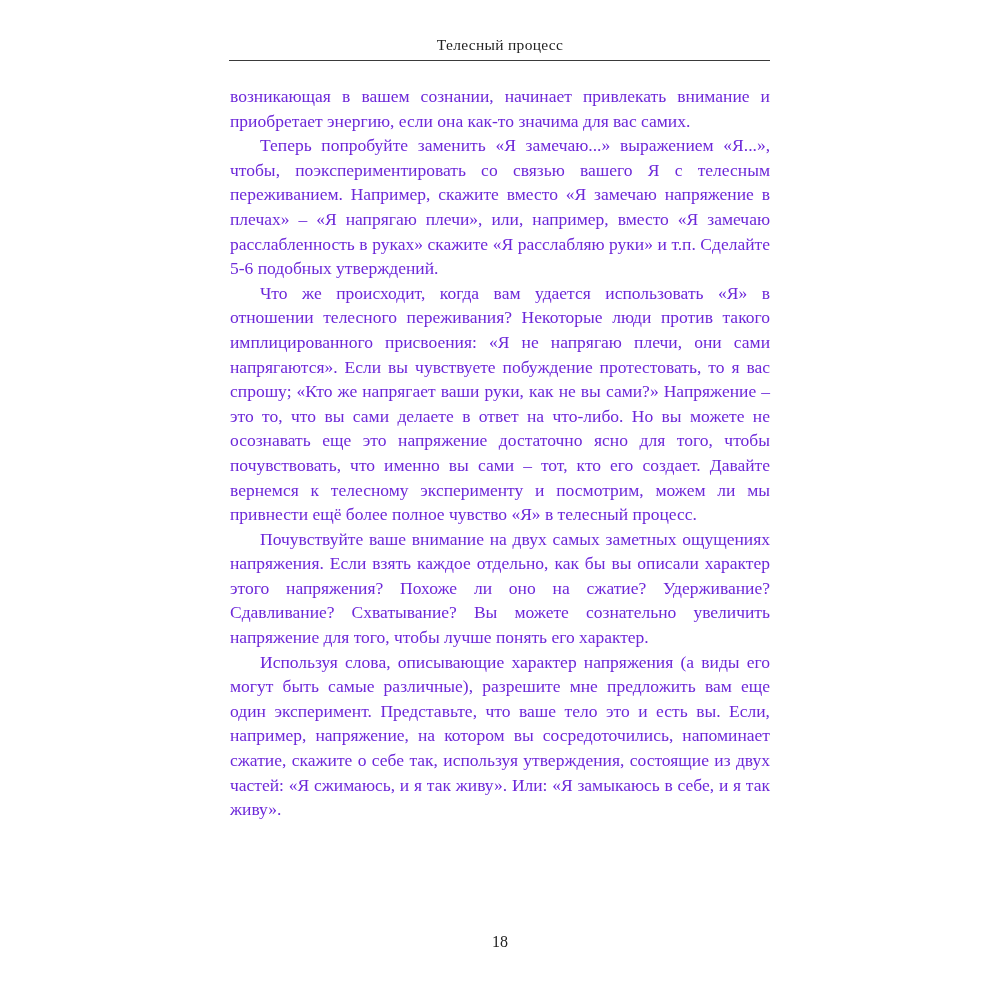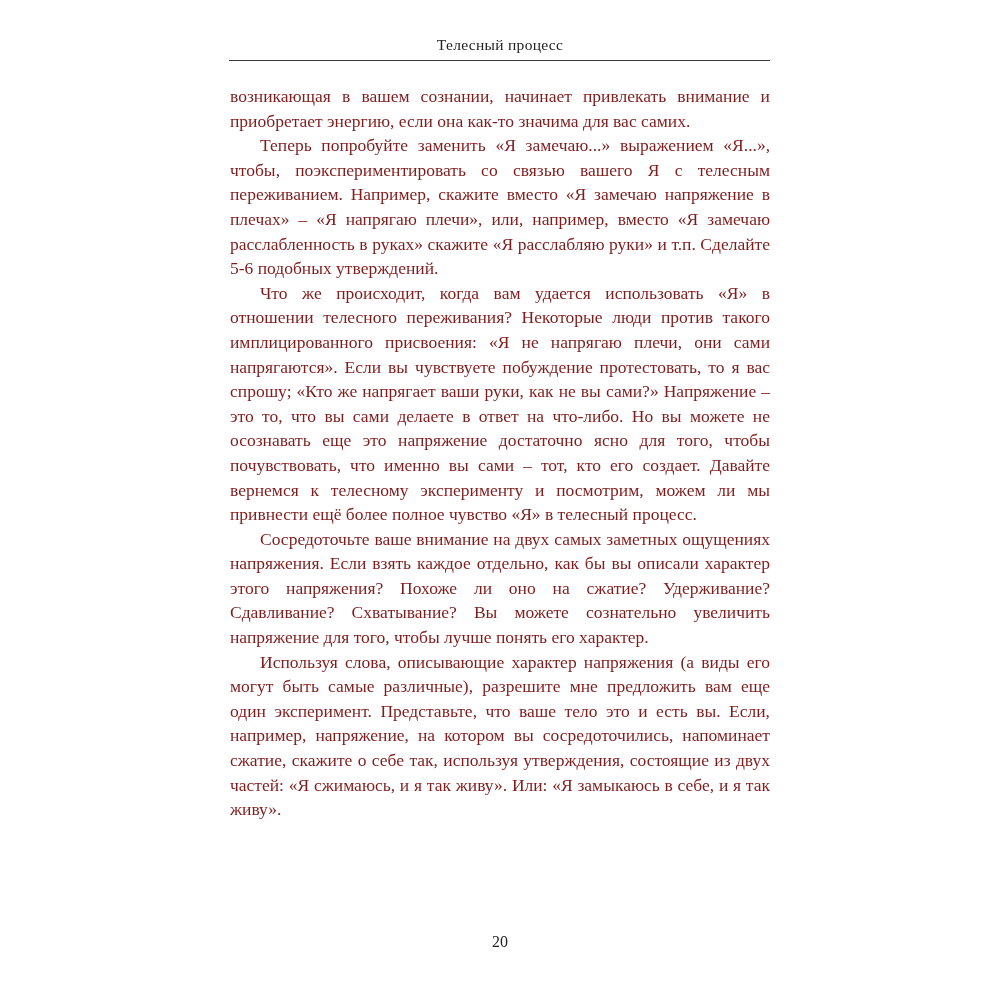--- a/index.html
+++ b/index.html
@@ -38,21 +38,21 @@
     margin: 0;
   }
   .body-text {
     position: absolute;
     top: 84px;
     left: 230px;
     width: 540px;
     font-size: 17.5px;
     line-height: 24.6px;
     text-align: justify;
-    color: #7f1d1d;
+    color: #6d28d9;
   }
   .body-text p {
     margin: 0;
     text-indent: 30px;
   }
   .body-text p.no-indent {
     text-indent: 0;
   }
   .page-number {
     position: absolute;
@@ -70,19 +70,19 @@
 <div class="page">
 
   <div class="header">Телесный процесс</div>
 
   <hr class="rule">
 
   <div class="body-text">
     <p class="no-indent">возникающая в вашем сознании, начинает привлекать внимание и приобретает энергию, если она как-то значима для вас самих.</p>
     <p>Теперь попробуйте заменить «Я замечаю...» выражением «Я...», чтобы, поэкспериментировать со связью вашего Я с телесным переживанием. Например, скажите вместо «Я замечаю напряжение в плечах» – «Я напрягаю плечи», или, например, вместо «Я замечаю расслабленность в руках» скажите «Я расслабляю руки» и т.п. Сделайте 5-6 подобных утверждений.</p>
     <p>Что же происходит, когда вам удается использовать «Я» в отношении телесного переживания? Некоторые люди против такого имплицированного присвоения: «Я не напрягаю плечи, они сами напрягаются». Если вы чувствуете побуждение протестовать, то я вас спрошу; «Кто же напрягает ваши руки, как не вы сами?» Напряжение – это то, что вы сами делаете в ответ на что-либо. Но вы можете не осознавать еще это напряжение достаточно ясно для того, чтобы почувствовать, что именно вы сами – тот, кто его создает. Давайте вернемся к телесному эксперименту и посмотрим, можем ли мы привнести ещё более полное чувство «Я» в телесный процесс.</p>
-    <p>Сосредоточьте ваше внимание на двух самых заметных ощущениях напряжения. Если взять каждое отдельно, как бы вы описали характер этого напряжения? Похоже ли оно на сжатие? Удерживание? Сдавливание? Схватывание? Вы можете сознательно увеличить напряжение для того, чтобы лучше понять его характер.</p>
+    <p>Почувствуйте ваше внимание на двух самых заметных ощущениях напряжения. Если взять каждое отдельно, как бы вы описали характер этого напряжения? Похоже ли оно на сжатие? Удерживание? Сдавливание? Схватывание? Вы можете сознательно увеличить напряжение для того, чтобы лучше понять его характер.</p>
     <p>Используя слова, описывающие характер напряжения (а виды его могут быть самые различные), разрешите мне предложить вам еще один эксперимент. Представьте, что ваше тело это и есть вы. Если, например, напряжение, на котором вы сосредоточились, напоминает сжатие, скажите о себе так, используя утверждения, состоящие из двух частей: «Я сжимаюсь, и я так живу». Или: «Я замыкаюсь в себе, и я так живу».</p>
   </div>
 
-  <div class="page-number">20</div>
+  <div class="page-number">18</div>
 
 </div>
 
 </body></html>

